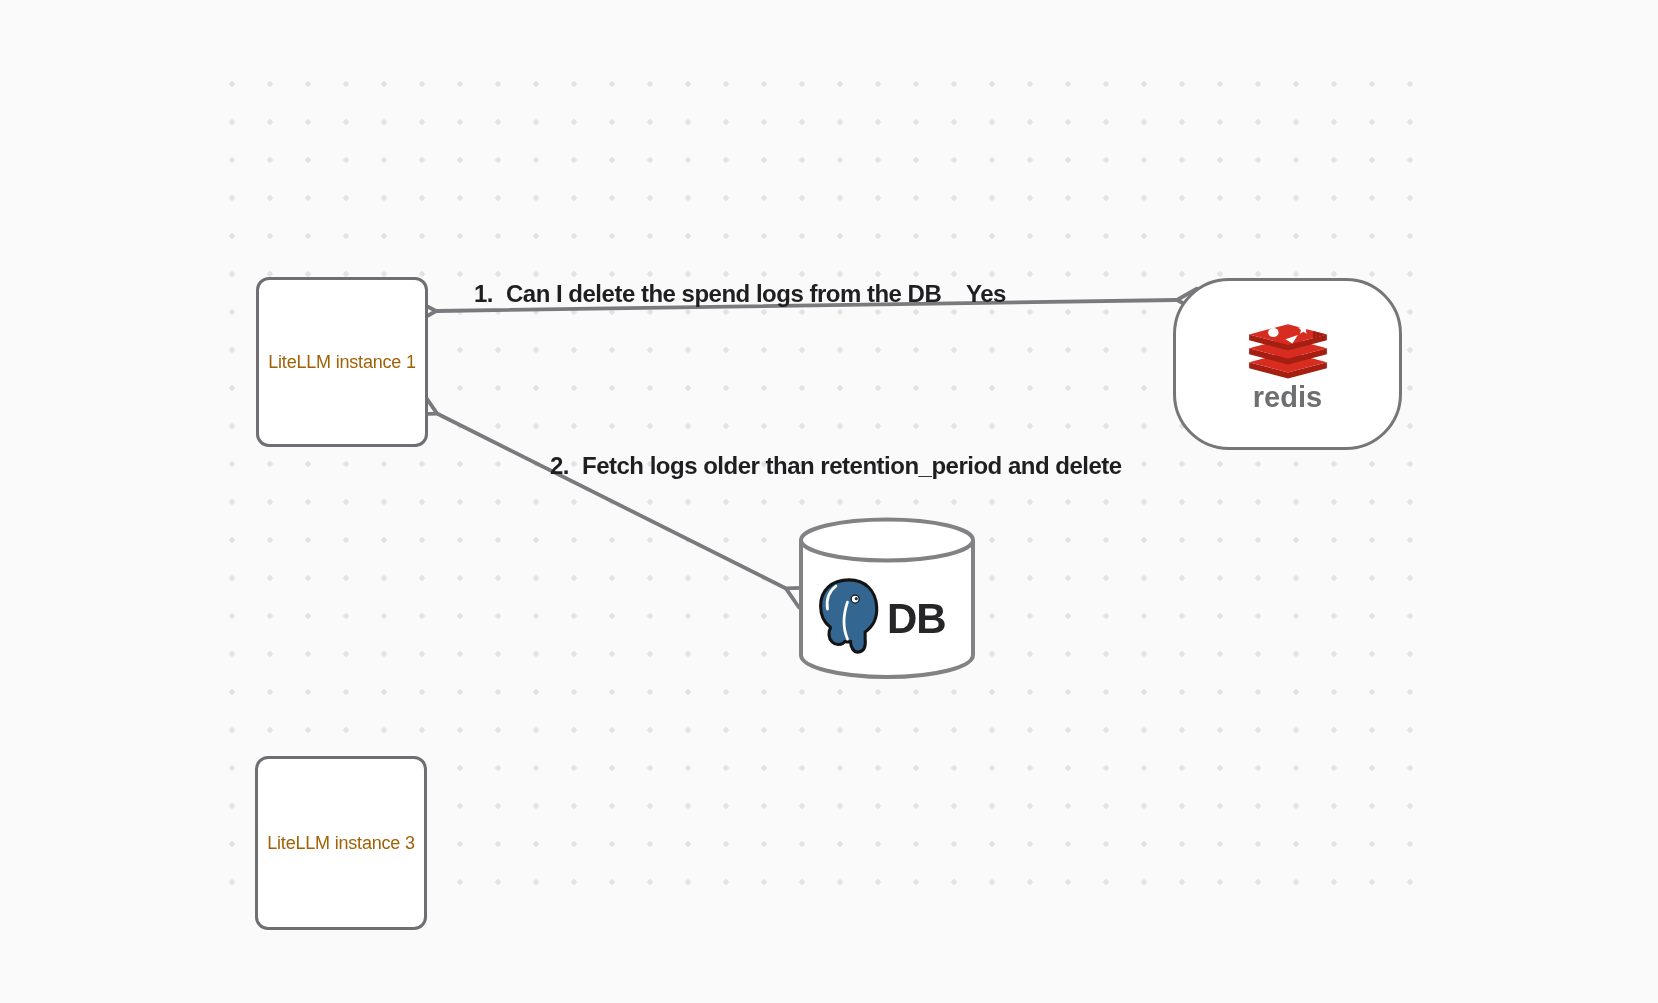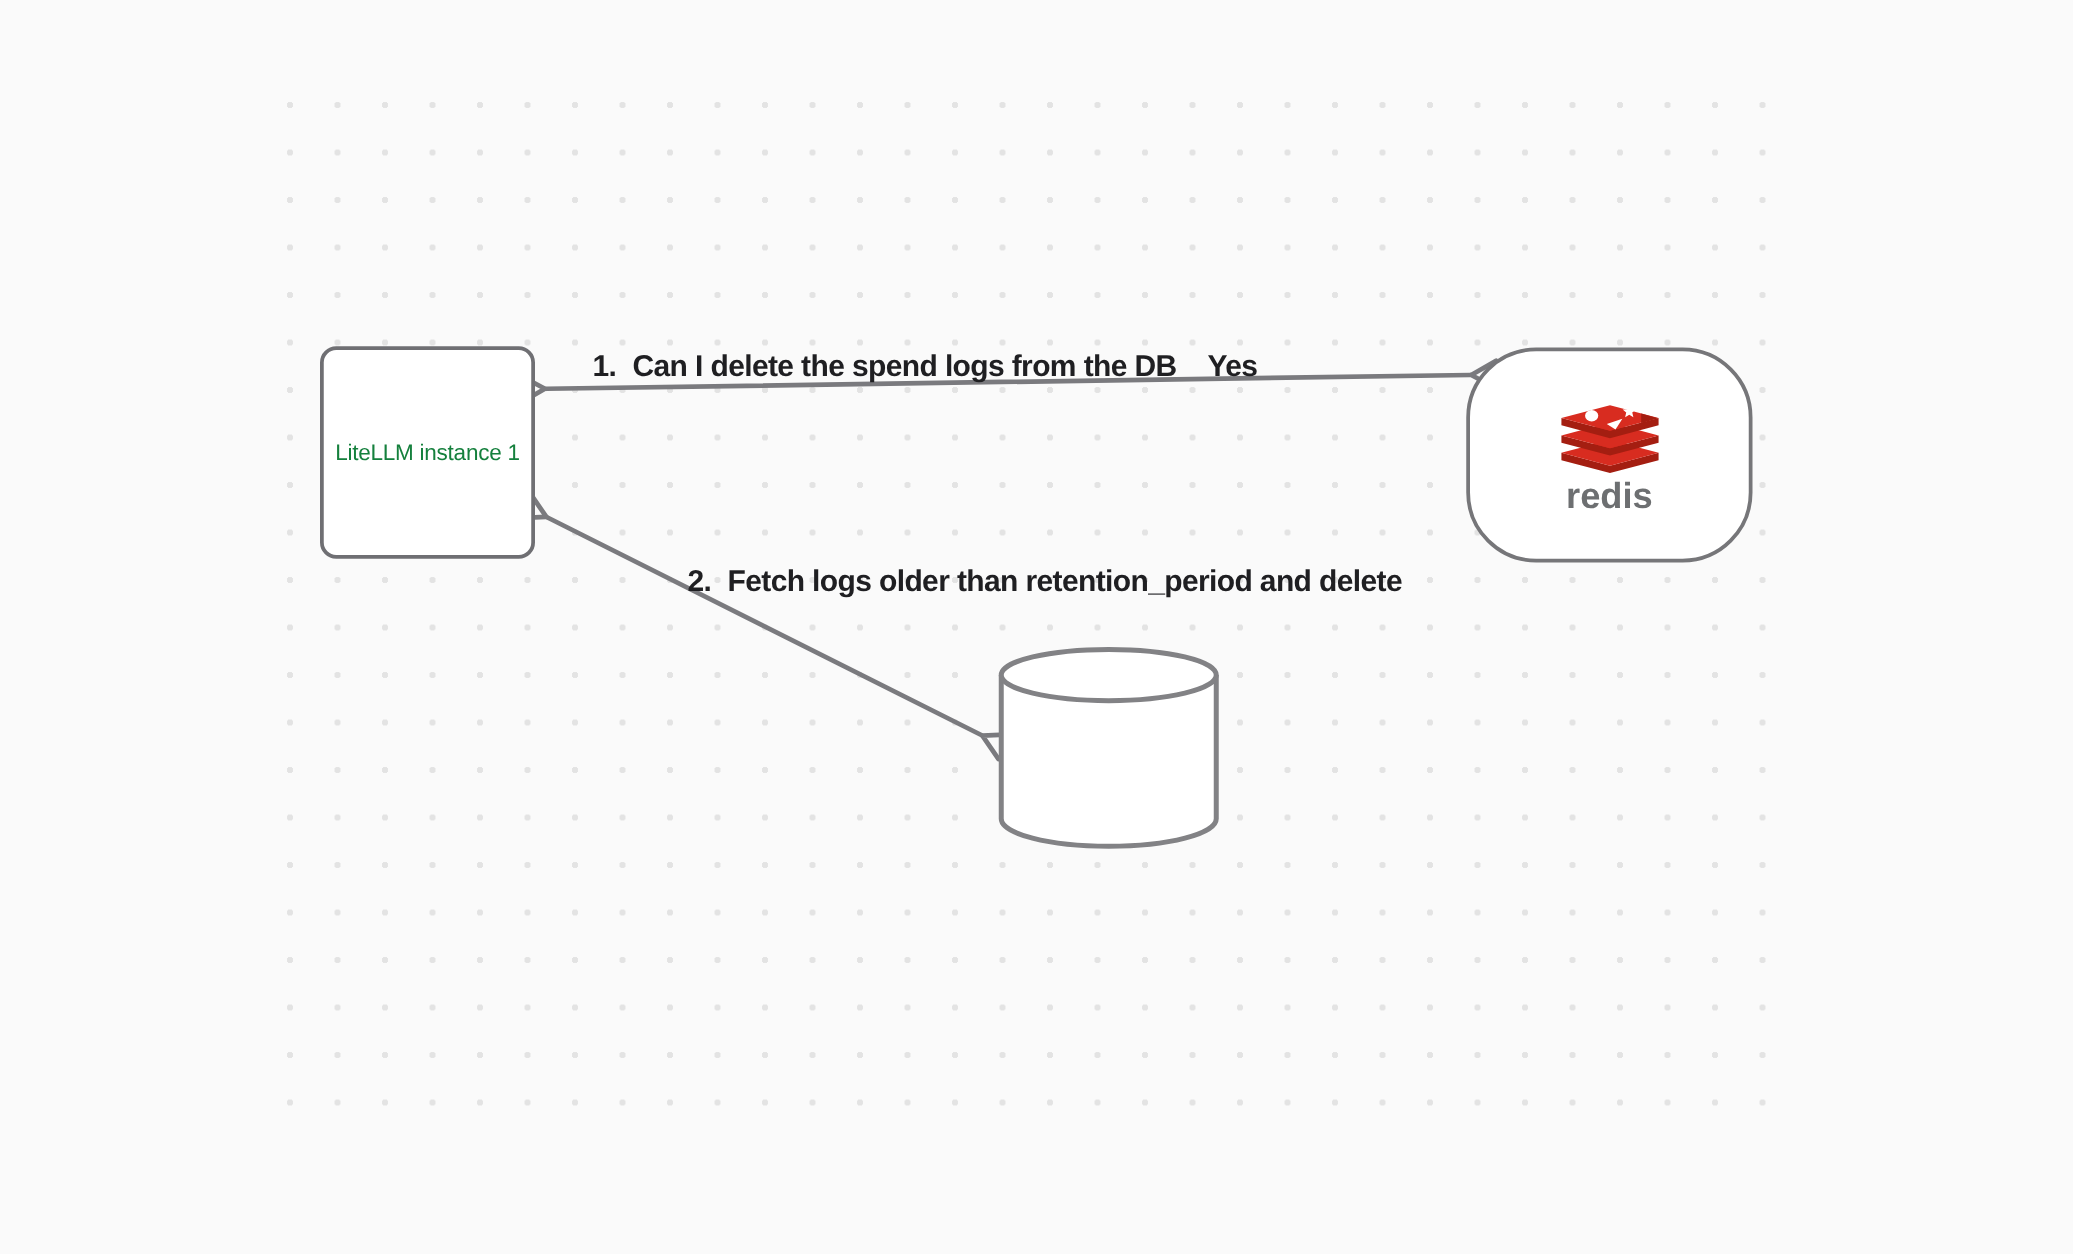--- a/index.html
+++ b/index.html
@@ -18,21 +18,21 @@
 
   .node-box {
     position: absolute;
     width: 172px; height: 170px;
     background: #ffffff;
     border: 3px solid #6f6f73;
     border-radius: 13px;
     display: flex; align-items: center; justify-content: center;
   }
   .node-box .box-label {
-    font-size: 18px; color: #15803d; letter-spacing: -0.2px; text-align: center;
+    font-size: 18px; color: #a16207; letter-spacing: -0.2px; text-align: center;
   }
   #box-instance-1 { left: 256px; top: 277px; }
   #box-instance-2 { left: 255px; top: 517px; }
   #box-instance-3 { left: 255px; top: 756px; height: 174px; }
 
   .redis-node {
     position: absolute; left: 1173px; top: 278px; width: 229px; height: 172px;
     background: #ffffff; border: 3.5px solid #767679; border-radius: 56px;
     display: flex; flex-direction: column; align-items: center; justify-content: center;
     padding-top: 6px;
@@ -68,20 +68,23 @@
     </defs>
     <line x1="437" y1="311" x2="1176" y2="300" stroke="#7a7a7e" stroke-width="3.8" stroke-linecap="round" marker-start="url(#chev)" marker-end="url(#chev)"></line>
     <line x1="438" y1="414" x2="785" y2="588" stroke="#7a7a7e" stroke-width="3.8" stroke-linecap="round" marker-start="url(#chev)" marker-end="url(#chev)"></line>
   </svg>
 
   <div class="node-box" id="box-instance-1">
     <span class="box-label">LiteLLM instance 1</span>
   </div>
 
 
+  <div class="node-box" id="box-instance-3">
+    <span class="box-label">LiteLLM instance 3</span>
+  </div>
 
   <div class="redis-node">
     <svg width="88" height="58" viewBox="0 0 120 78">
 
       <path d="M7,53 L7,61 L60,75 L113,61 L113,53 L60,67 Z" fill="#a41e11"></path>
       <path d="M60,39 L113,53 L60,67 L7,53 Z" fill="#d82c20"></path>
 
       <path d="M7,34 L7,42 L60,56 L113,42 L113,34 L60,48 Z" fill="#a41e11"></path>
       <path d="M60,20 L113,34 L60,48 L7,34 Z" fill="#d82c20"></path>
 
@@ -94,20 +97,30 @@
       <polygon points="94,10.2 112.5,15.2 94,20.6" fill="#a41e11"></polygon>
     </svg>
     <div class="redis-wordmark">redis</div>
   </div>
 
   <div class="db-cylinder">
     <svg class="cyl" width="180" height="164" viewBox="0 0 180 164">
       <path d="M4,24 L4,139 C4,151 42,161 90,161 C138,161 176,151 176,139 L176,24" fill="#ffffff" stroke="#828285" stroke-width="4"></path>
       <ellipse cx="90" cy="24" rx="86" ry="20.5" fill="#ffffff" stroke="#828285" stroke-width="4"></ellipse>
     </svg>
+    <div class="db-content">
+      <svg width="80" height="86" viewBox="0 0 100 112">
+        <path d="M50,5 C27,5 13,19 13,39 C13,51 18,61 26,67 C23,73 23,81 28,86 C33,91 41,90 45,85 C47,86 50,86 52,85 C52,93 56,100 63,99 C70,98 72,90 71,81 L71,73 C81,66 87,54 86,40 C85,19 71,5 50,5 Z" fill="#336791" stroke="#141414" stroke-width="4" stroke-linejoin="round"></path>
+        <path d="M33,13 C24,20 20,31 22,43" fill="none" stroke="#ffffff" stroke-width="3.6" stroke-linecap="round"></path>
+        <path d="M48,34 C42,52 42,68 48,82" fill="none" stroke="#ffffff" stroke-width="3.6" stroke-linecap="round"></path>
+        <circle cx="58" cy="30" r="5.2" fill="#ffffff" stroke="#141414" stroke-width="1.6"></circle>
+        <circle cx="59.5" cy="29.5" r="2" fill="#17324a"></circle>
+      </svg>
+      <span class="db-label">DB</span>
+    </div>
   </div>
 
   <div class="anno" id="anno-step1">
     <span class="num">1.</span><span>Can I delete the spend logs from the DB</span>
   </div>
 
   <div class="anno" id="anno-yes">
     <span>Yes</span>
   </div>
 

